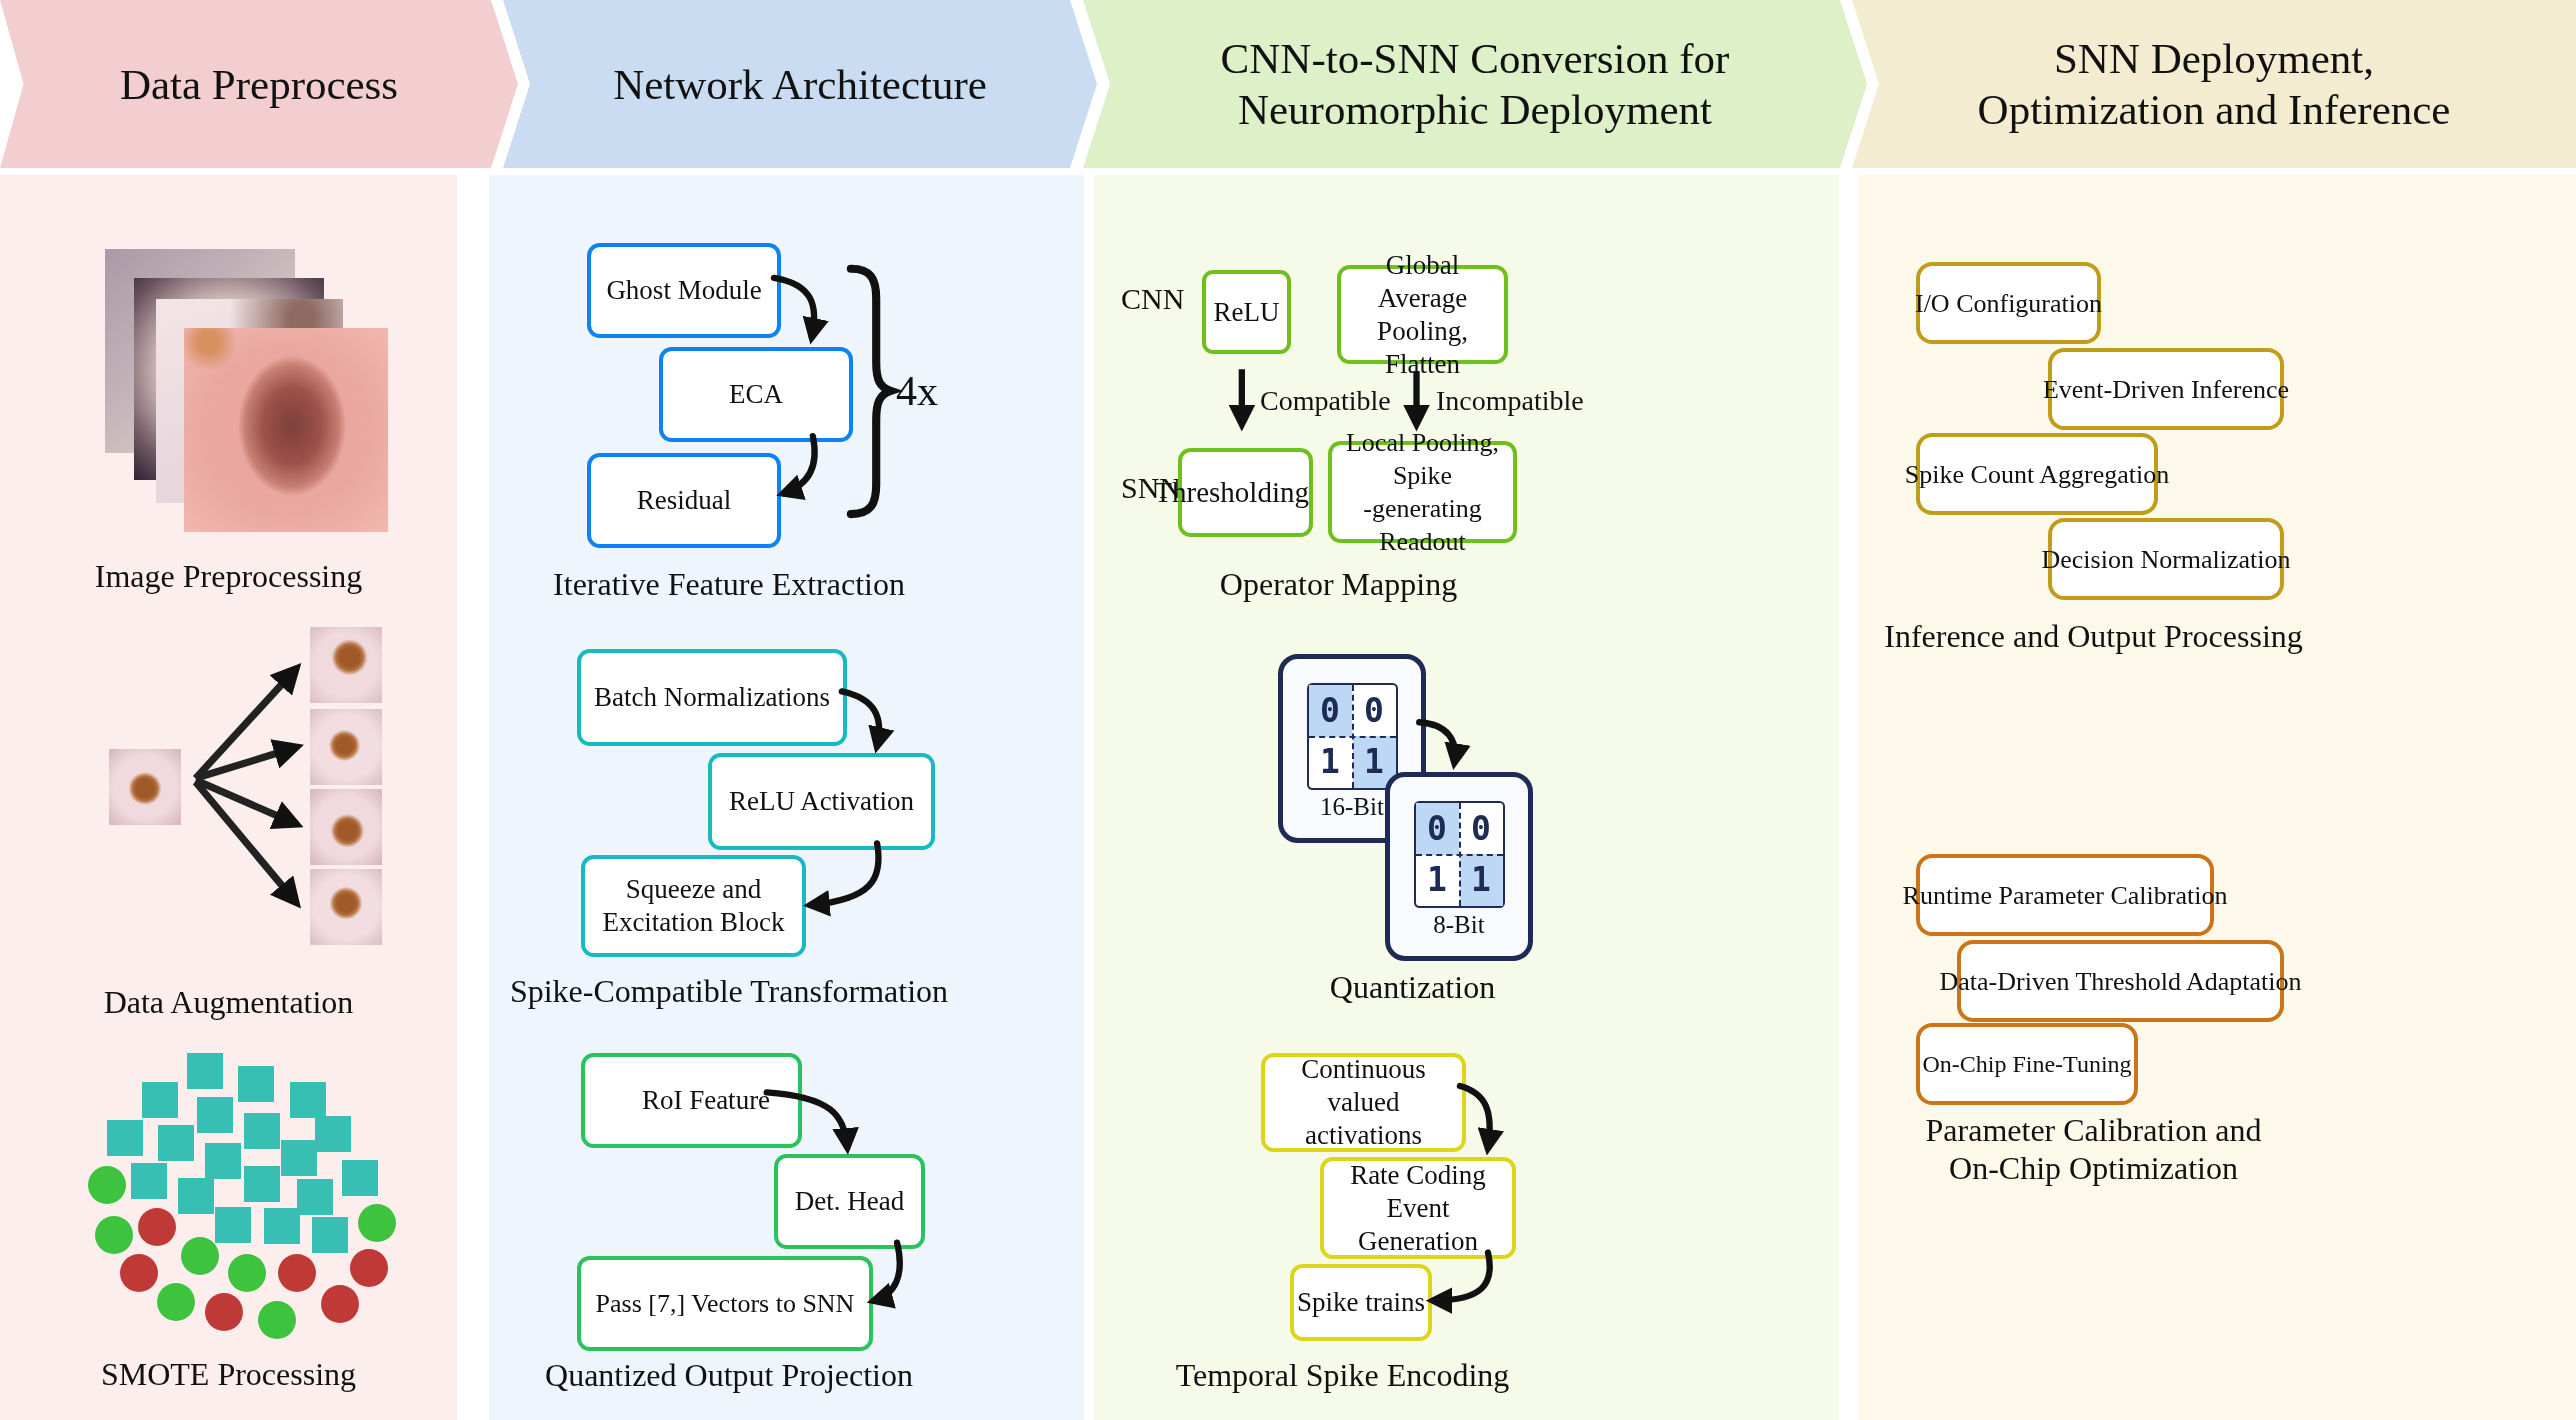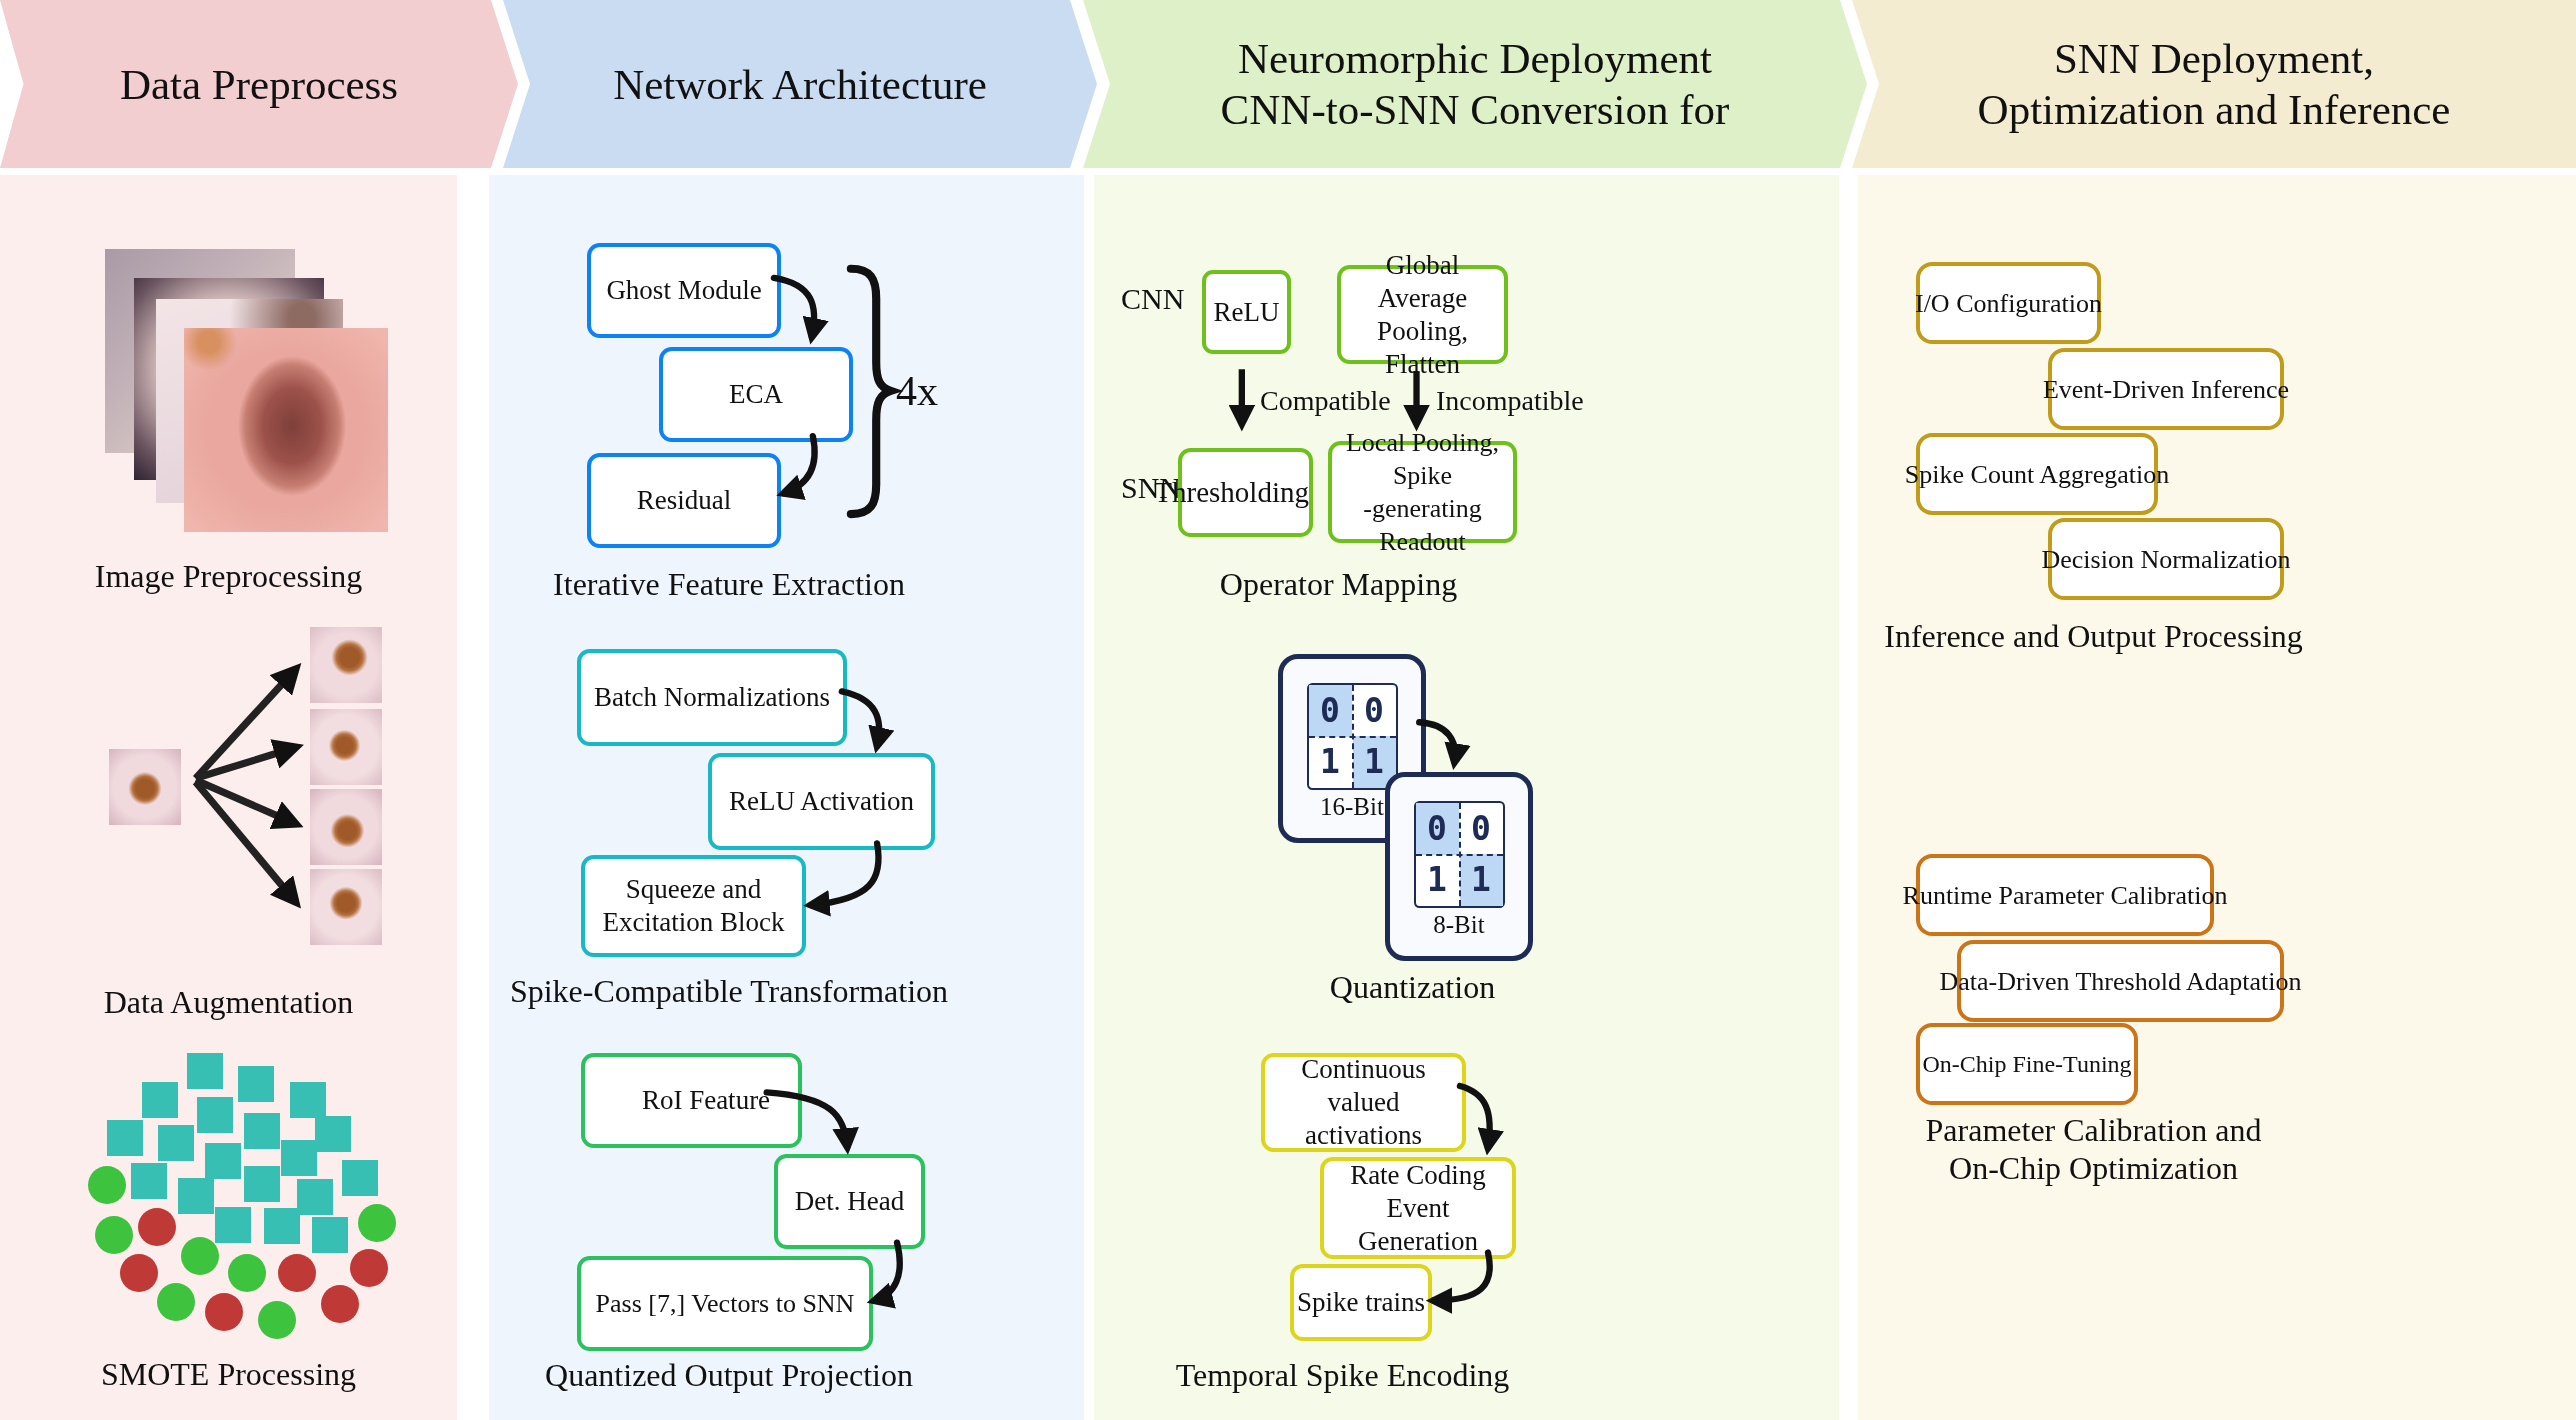--- a/index.html
+++ b/index.html
@@ -35,22 +35,22 @@
   <div class="banner" style="left:0;width:518px;background:#f2ced0;clip-path:polygon(0 0,491px 0,100% 50%,491px 100%,0 100%,23.5px 50%);">
     <span>Data Preprocess</span>
   </div>
   <div class="banner" style="left:503px;width:594px;background:#c9dcf1;clip-path:polygon(0 0,567px 0,100% 50%,567px 100%,0 100%,27px 50%);">
     <span>
       <span style="display:block">Network Architecture</span>
     </span>
   </div>
   <div class="banner" style="left:1083px;width:784px;background:#def0c8;clip-path:polygon(0 0,757px 0,100% 50%,757px 100%,0 100%,27px 50%);">
     <span>
+      <span style="display:block">CNN-to-SNN Conversion for</span>
       <span style="display:block">Neuromorphic Deployment</span>
-      <span style="display:block">CNN-to-SNN Conversion for</span>
     </span>
   </div>
   <div class="banner" style="left:1852px;width:724px;background:#f3ecd0;clip-path:polygon(0 0,100% 0,100% 100%,0 100%,27px 50%);">
     <span>
       <span style="display:block">SNN Deployment,</span>
       <span style="display:block">Optimization and Inference</span>
     </span>
   </div>
 
   <div class="col" style="left:0;width:457px;background:#fdeeee;"></div>

